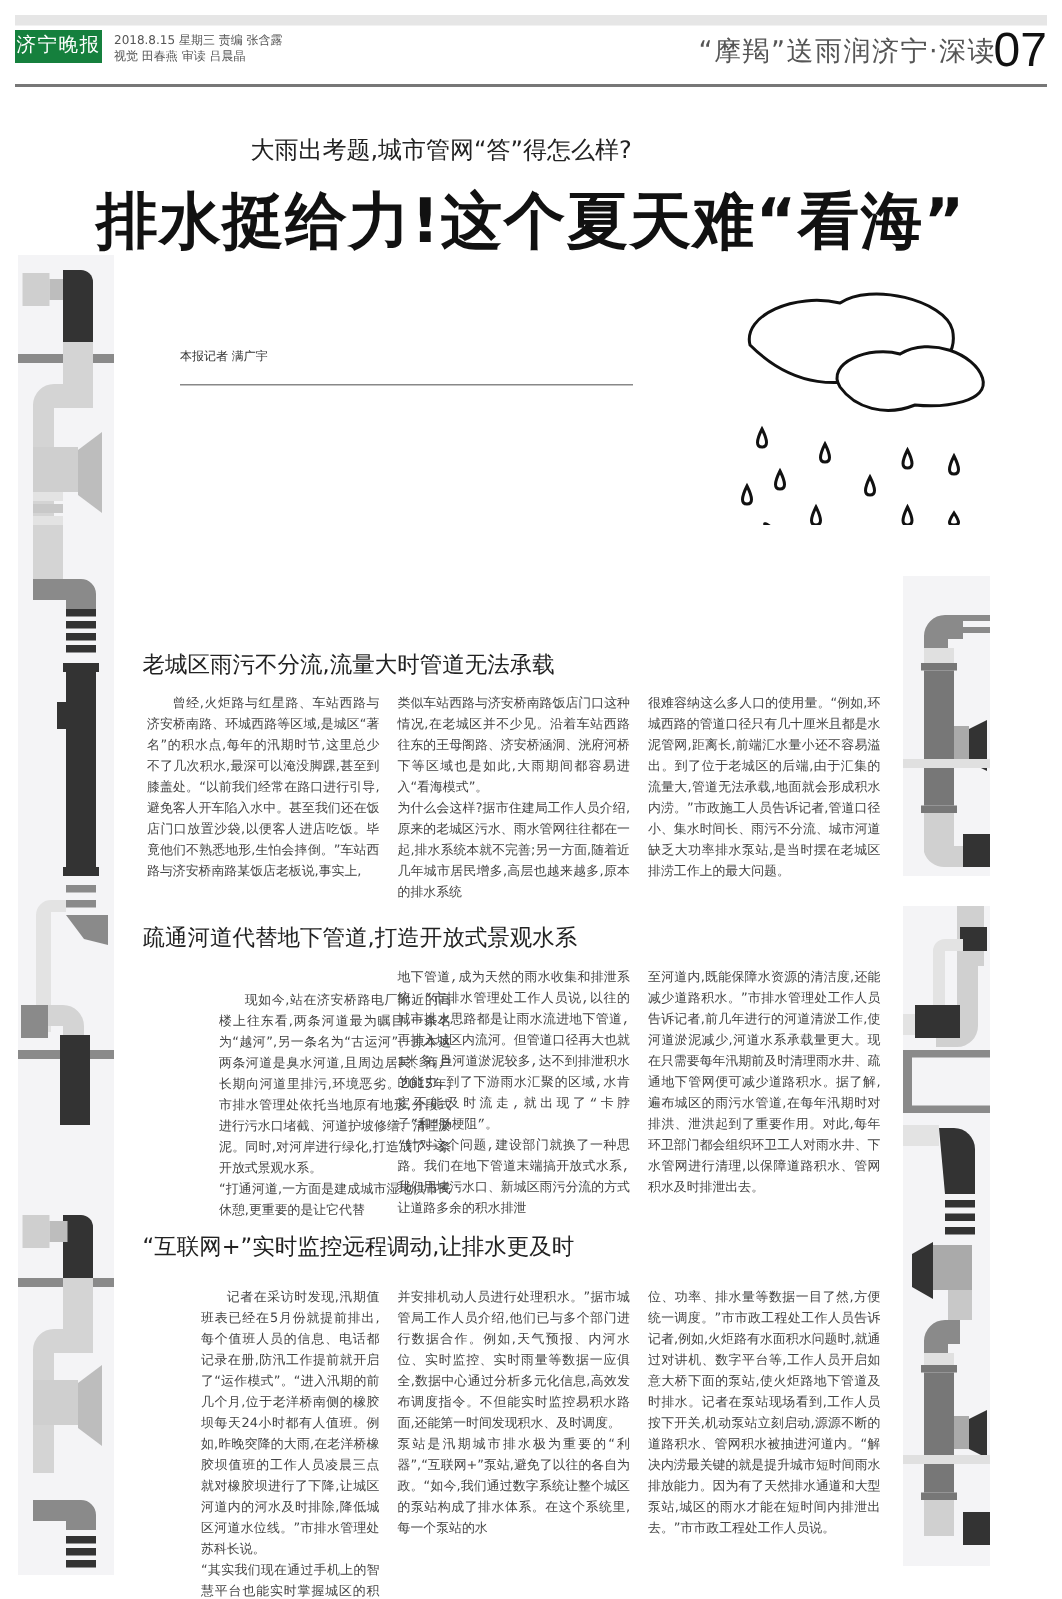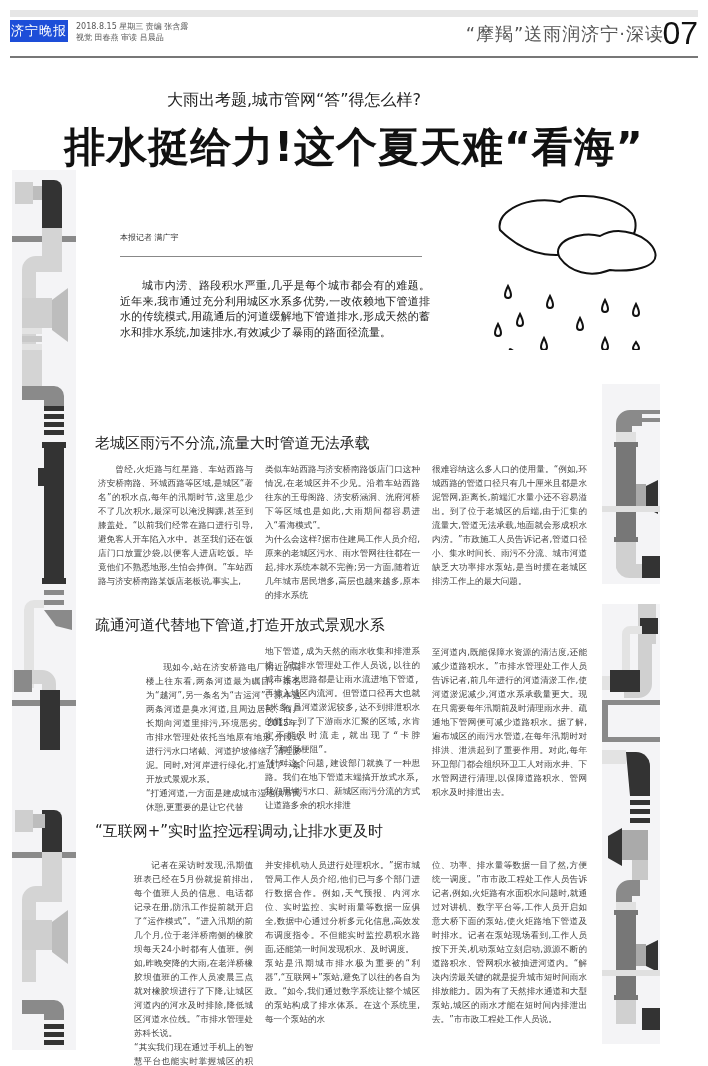--- a/index.html
+++ b/index.html
@@ -1,21 +1,21 @@
 <!DOCTYPE html>
 <html><head>
 <meta charset="utf-8">
 <style>
   * { box-sizing: border-box; margin: 0; padding: 0; }
   html, body { width: 708px; height: 1066px; background: #ffffff; overflow: hidden; }
   body { position: relative; font-family: "DejaVu Sans", "Liberation Sans", sans-serif; color: #222; }
 
   
   .topbar { position: absolute; left: 10px; top: 10px; width: 688px; height: 7px; background: #e6e6e6; }
-  .logo { position: absolute; left: 10px; top: 20px; width: 58px; height: 22px; background: #1d4ed8; color: #fff; font-family: "DejaVu Serif", serif; font-size: 13px; line-height: 22px; text-align: center; letter-spacing: 1px; }
+  .logo { position: absolute; left: 10px; top: 20px; width: 58px; height: 22px; background: #15803d; color: #fff; font-family: "DejaVu Serif", serif; font-size: 13px; line-height: 22px; text-align: center; letter-spacing: 1px; }
   .meta { position: absolute; left: 76px; top: 21px; font-size: 8px; line-height: 11px; color: #555; }
   .section-title { position: absolute; right: 44px; top: 22px; font-size: 18px; color: #555; letter-spacing: 1px; }
   .page-no { position: absolute; right: 10px; top: 17px; font-size: 32px; font-family: "Liberation Sans", sans-serif; color: #111; line-height: 32px; }
   .header-rule { position: absolute; left: 10px; top: 56px; width: 688px; height: 1.5px; background: #777; }
 
   
   .subtitle { position: absolute; left: 0; width: 588px; top: 90px; text-align: center; font-size: 16px; color: #222; }
   .headline { position: absolute; left: 0; width: 708px; top: 120px; text-align: center; font-size: 41px; font-weight: bold; color: #111; letter-spacing: 1px; }
 
   
@@ -162,21 +162,20 @@
       <path d="M115 148 c-4 8 -4 12 0 12 c4 0 4 -4 0 -12z"></path>
       <path d="M146 152 c-4 6 -4 8 0 8 c4 0 4 -2 0 -8z"></path>
       <path d="M22 160 c-3 -2 -3 0 0 0z"></path>
     </g>
   </svg>
 </div>
 
 <div class="byline">本报记者  满广宇</div>
 <div class="byline-rule"></div>
 <div class="lead">
-  <p>城市内涝、路段积水严重,几乎是每个城市都会有的难题。近年来,我市通过充分利用城区水系多优势,一改依赖地下管道排水的传统模式,用疏通后的河道缓解地下管道排水,形成天然的蓄水和排水系统,加速排水,有效减少了暴雨的路面径流量。</p>
 </div>
 
 <div class="sec-head" style="top:434px;">老城区雨污不分流,流量大时管道无法承载</div>
 <div class="col" style="left:98px; top:462px;">
   <p>曾经,火炬路与红星路、车站西路与济安桥南路、环城西路等区域,是城区“著名”的积水点,每年的汛期时节,这里总少不了几次积水,最深可以淹没脚踝,甚至到膝盖处。“以前我们经常在路口进行引导,避免客人开车陷入水中。甚至我们还在饭店门口放置沙袋,以便客人进店吃饭。毕竟他们不熟悉地形,生怕会摔倒。”车站西路与济安桥南路某饭店老板说,事实上,</p>
 </div>
 <div class="col" style="left:265px; top:462px;">
   <p class="cont" style="white-space:pre-line;">类似车站西路与济安桥南路饭店门口这种情况,在老城区并不少见。沿着车站西路往东的王母阁路、济安桥涵洞、洸府河桥下等区域也是如此,大雨期间都容易进入“看海模式”。
 为什么会这样?据市住建局工作人员介绍,原来的老城区污水、雨水管网往往都在一起,排水系统本就不完善;另一方面,随着近几年城市居民增多,高层也越来越多,原本的排水系统</p>
 </div>

